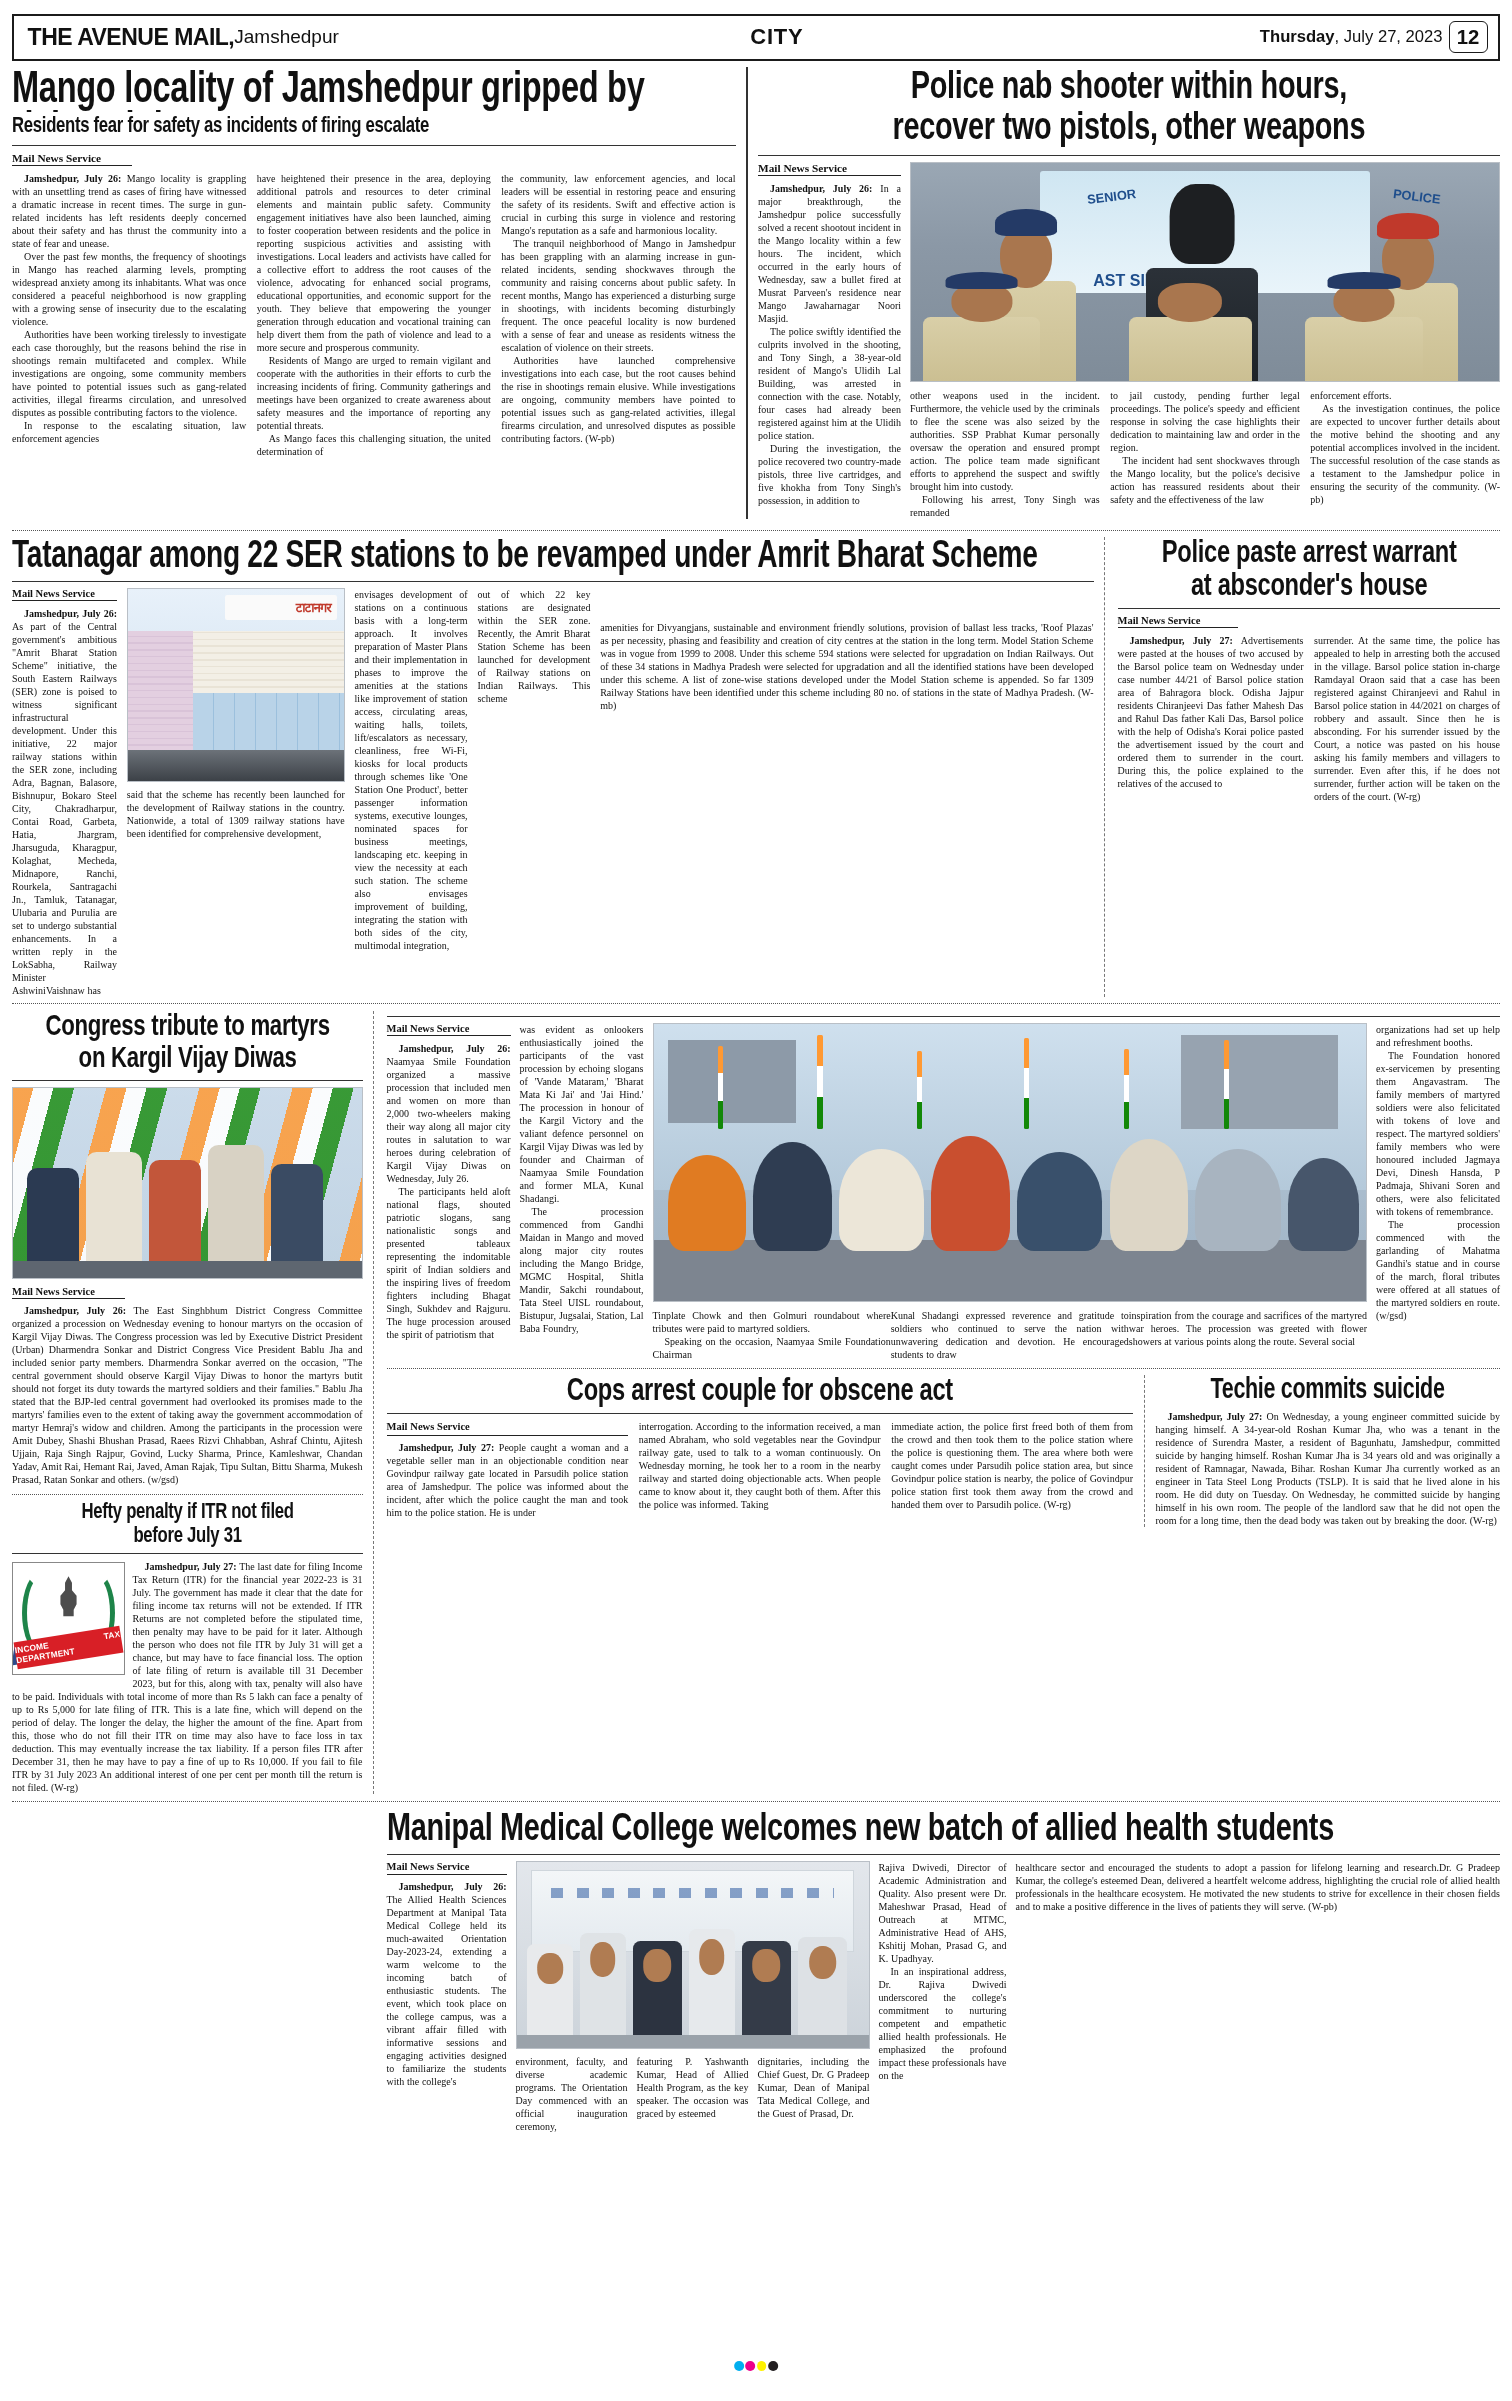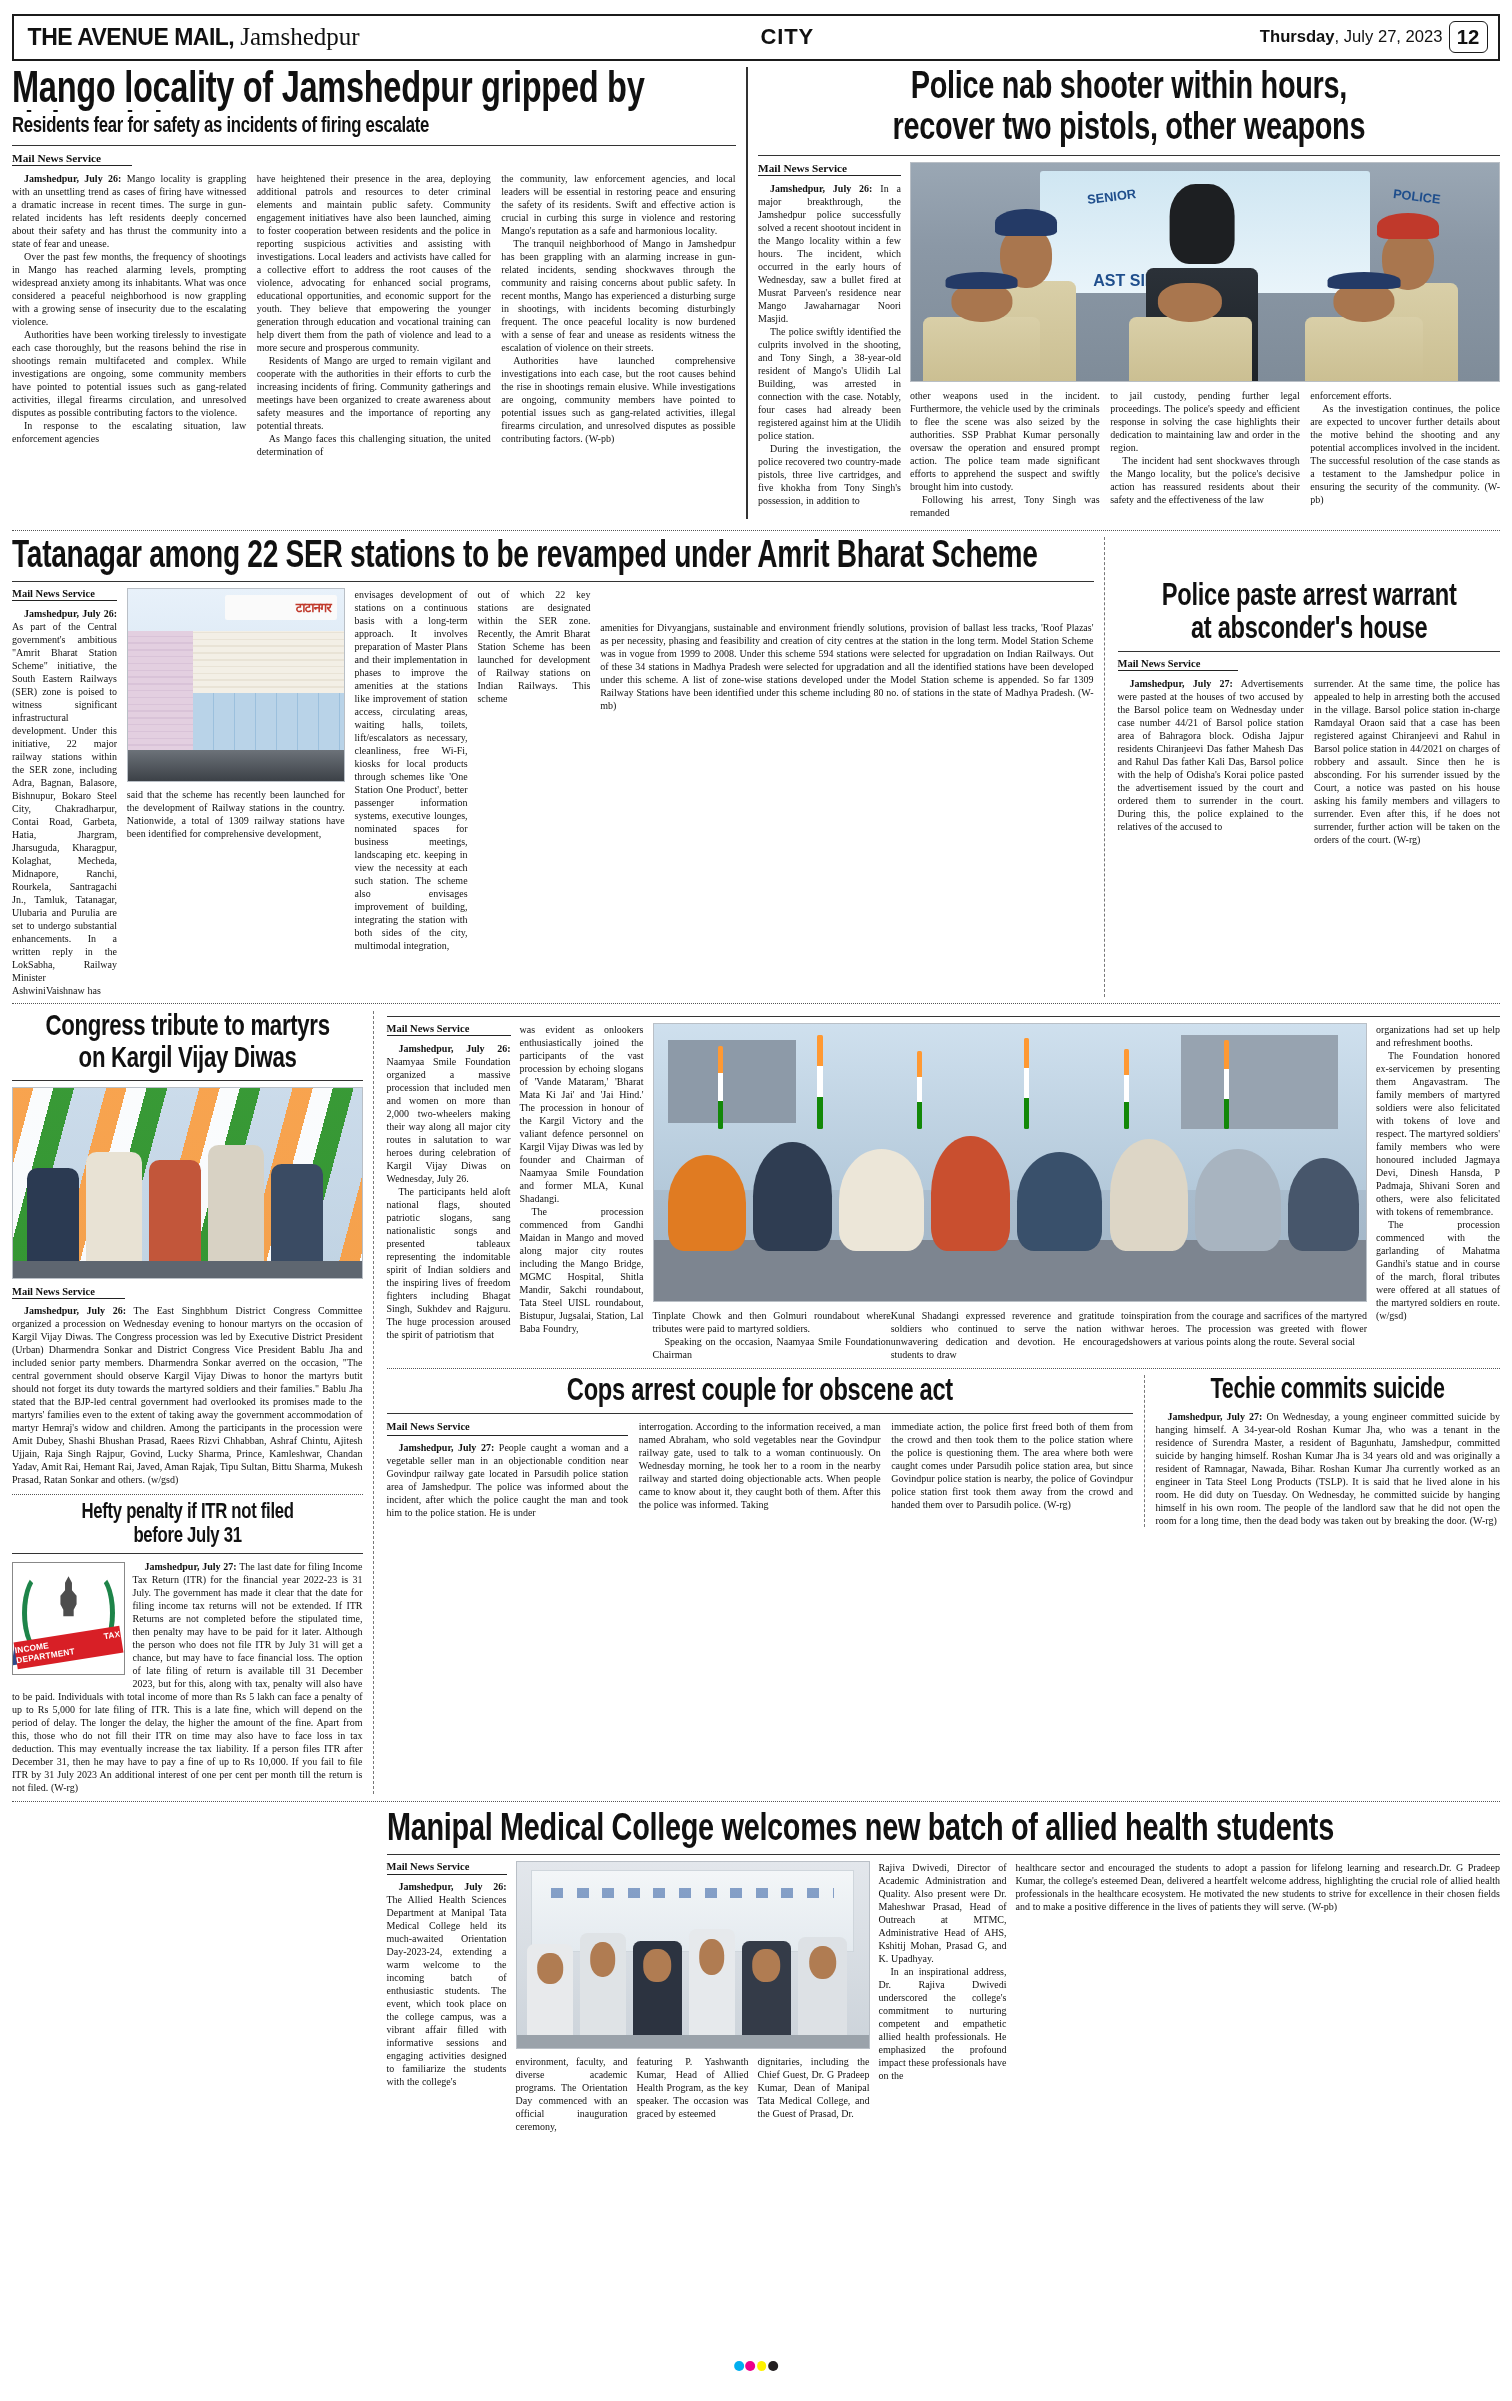--- a/index.html
+++ b/index.html
@@ -10,21 +10,21 @@
     color:#111; position:relative;
   }
   .page { width:1512px; height:2401px; padding:13.6px 12px 0 12px; position:relative; }
 
   
   .masthead {
     border:2.3px solid #1b1b1b; height:47px; display:flex; align-items:center;
     padding:0 10.5px 0 13.6px; margin-bottom:6px;
   }
   .mh-title { font-family:"Liberation Sans", sans-serif; font-weight:bold; font-size:23px; letter-spacing:-0.5px; }
-  .mh-city { font-family:Liberation Serif, serif; font-weight:normal; font-size:25px; margin-left:6px; }
+  .mh-city { font-family:Liberation Sans, sans-serif; font-weight:normal; font-size:19px; }
   .mh-section {
     flex:1; text-align:center; font-family:"Liberation Sans", sans-serif;
     font-weight:bold; font-size:22px; letter-spacing:0.8px; margin-left:-45px;
   }
   .mh-date { font-family:"Liberation Sans", sans-serif; font-size:16.6px; margin-right:6px; }
   .mh-date b { font-weight:bold; }
   .mh-page {
     border:1.5px solid #1b1b1b; border-radius:6px; width:39px; height:32px;
     display:flex; align-items:center; justify-content:center;
     font-family:"Liberation Sans", sans-serif; font-weight:bold; font-size:20.3px;
@@ -318,21 +318,21 @@
           <div class="bodytxt">
             <p style="text-indent:0">amenities for Divyangjans, sustainable and environment friendly solutions, provision of ballast less tracks, 'Roof Plazas' as per necessity, phasing and feasibility and creation of city centres at the station in the long term. Model Station Scheme was in vogue from 1999 to 2008. Under this scheme 594 stations were selected for upgradation on Indian Railways. Out of these 34 stations in Madhya Pradesh were selected for upgradation and all the identified stations have been developed under this scheme. A list of zone-wise stations developed under the Model Station scheme is appended. So far 1309 Railway Stations have been identified under this scheme including 80 no. of stations in the state of Madhya Pradesh. (W-mb)</p>
           </div>
         </div>
       </div>
     </div>
 
     <div class="rule-dash-v" style="width:1.5px;"></div>
 
     <div style="flex:1; padding-left:12px;">
-      <div class="hl-wrap" style="height:33px;margin-top:43px;">
+      <div class="hl-wrap" style="height:33px;">
         <div class="hl center" style="font-size:32px; width:135%; margin-left:-17.5%;">Police paste arrest warrant</div>
       </div>
       <div class="hl-wrap" style="height:33px;">
         <div class="hl center" style="font-size:32px; width:135%; margin-left:-17.5%;">at absconder's house</div>
       </div>
       <div class="rule-solid" style="margin:4.5px 0 6px 0;"></div>
       <div style="font-size:10.5px; font-weight:bold; border-bottom:1.1px solid #222; width:120px; padding-bottom:1.5px; margin-bottom:5.3px;">Mail News Service</div>
       <div class="cols">
         <div class="col bodytxt">
           <p><b>Jamshedpur, July 27:</b> Advertisements were pasted at the houses of two accused by the Barsol police team on Wednesday under case number 44/21 of Barsol police station area of Bahragora block. Odisha Jajpur residents Chiranjeevi Das father Mahesh Das and Rahul Das father Kali Das, Barsol police with the help of Odisha's Korai police pasted the advertisement issued by the court and ordered them to surrender in the court. During this, the police explained to the relatives of the accused to</p>

